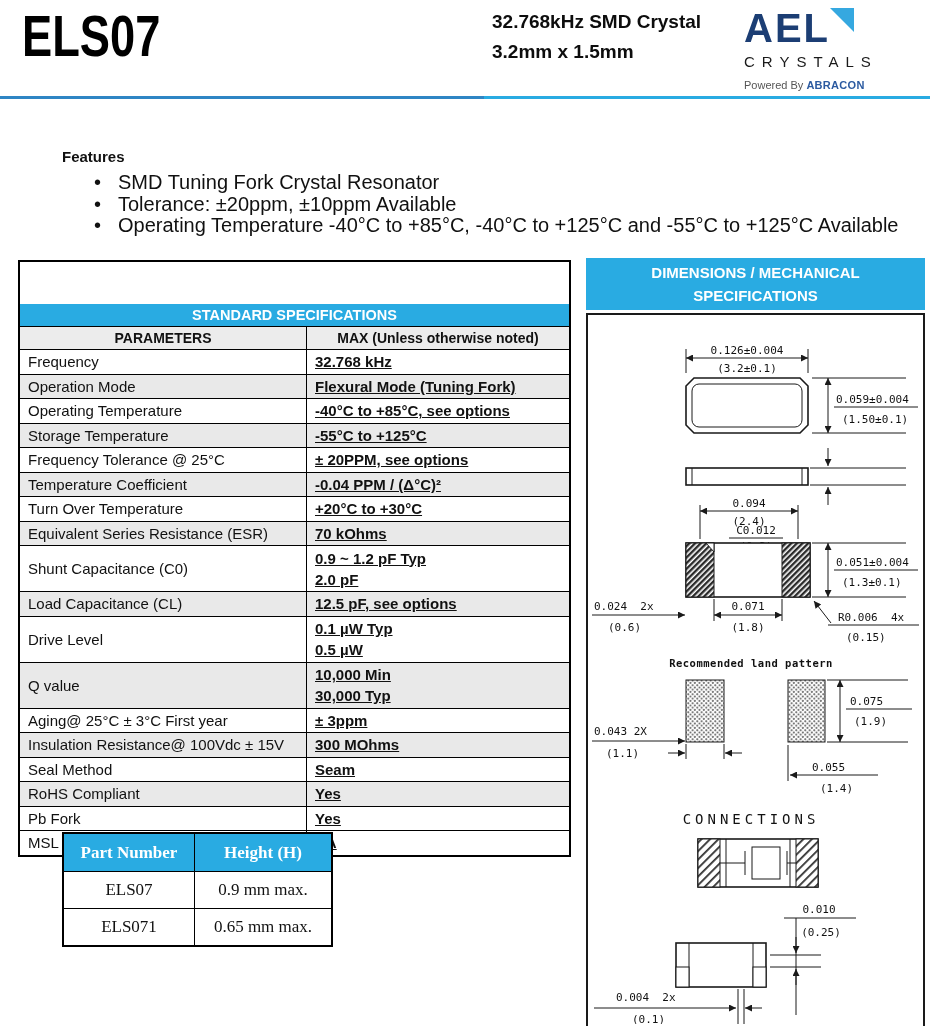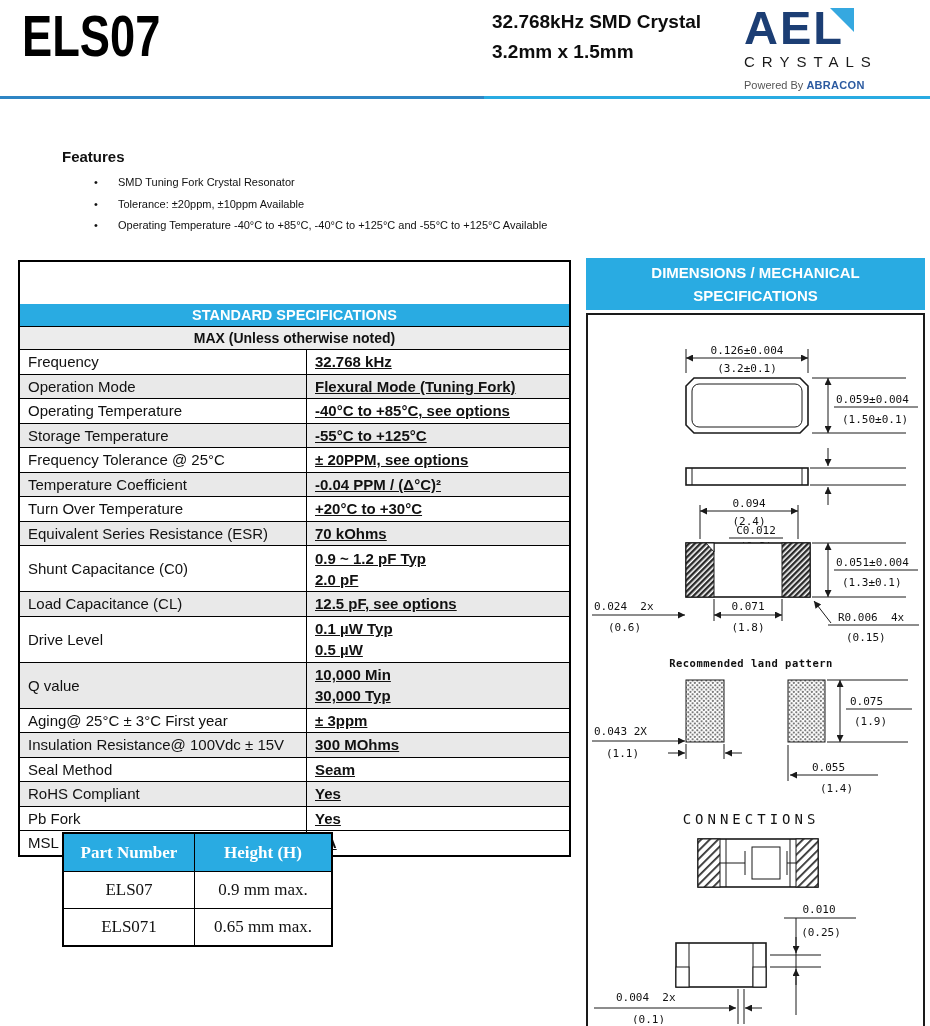--- a/index.html
+++ b/index.html
@@ -5,35 +5,35 @@
   html,body{margin:0;padding:0;background:#fff;}
   .page{position:relative;width:930px;height:1026px;background:#fff;overflow:hidden;
         font-family:"Liberation Sans",sans-serif;color:#111;}
 
   
   .part-no{position:absolute;left:22px;top:2px;font-size:58px;font-weight:700;
            transform:scaleX(.78);transform-origin:left top;white-space:nowrap;color:#000;}
   .subtitle{position:absolute;left:492px;top:7px;font-size:19px;font-weight:700;
             line-height:30px;color:#0d0d0d;}
   .logo{position:absolute;left:744px;top:6px;width:175px;}
-  .logo-word{position:relative;font-size:47px;font-weight:700;line-height:44px;
+  .logo-word{position:relative;font-size:40px;font-weight:700;line-height:44px;
              letter-spacing:2px;color:var(--logo-navy,#1c3e74);width:130px;}
   .logo-tri{position:absolute;left:86px;top:2px;width:0;height:0;
             border-top:24px solid var(--logo-cyan,#35a8e0);border-left:24px solid transparent;}
   .logo-sub{margin-top:3px;font-size:15px;letter-spacing:7px;color:#1a1a1a;}
   .powered{margin-top:9px;font-size:11px;color:#555;}
   .powered b{color:var(--abracon-blue,#2b5aa0);letter-spacing:.3px;}
   .rule{position:absolute;left:0;top:96px;width:930px;height:3px;
         background:linear-gradient(90deg,#2f85c4 0,#2f85c4 52%,var(--accent-blue,#29abe2) 52%);}
 
   
   .features{position:absolute;left:62px;top:148px;}
   .features-title{font-size:15px;font-weight:700;}
   .features ul{margin:7px 0 0;padding:0;}
-  .features li{list-style:none;position:relative;padding-left:56px;font-size:11px;line-height:21.5px;}
+  .features li{list-style:none;position:relative;padding-left:56px;font-size:20px;line-height:21.5px;}
   .features li::before{content:"\2022";position:absolute;left:32px;top:0;}
 
   
   .spec{position:absolute;left:18px;top:260px;width:549px;border:2px solid #000;background:#fff;}
   .spec-title{height:22px;line-height:22px;background:var(--accent-blue,#29abe2);color:#fff;
               font-weight:700;font-size:14.5px;text-align:center;border-bottom:1px solid #000;margin-top:42px;}
   .spec-head{display:flex;height:22px;background:#ececec;border-bottom:1px solid #000;
              font-weight:700;font-size:14px;}
   .spec-head .c1{width:287px;border-right:1.5px solid #000;display:flex;align-items:center;
                  justify-content:center;box-sizing:border-box;}
@@ -98,20 +98,21 @@
     <ul>
         <li>SMD Tuning Fork Crystal Resonator</li>
         <li>Tolerance: ±20ppm, ±10ppm Available</li>
         <li>Operating Temperature -40°C to +85°C, -40°C to +125°C and -55°C to +125°C Available</li>
       </ul>
   </div>
 
   <div class="spec">
     <div class="spec-title">STANDARD SPECIFICATIONS</div>
     <div class="spec-head">
+      <div class="c1">PARAMETERS</div>
       <div class="c2">MAX (Unless otherwise noted)</div>
     </div>
     <div class="spec-rows">
         <div class="spec-row">
     <div class="p">Frequency</div>
     <div class="v">
             <div>32.768 kHz</div>
           </div>
   </div>
         <div class="spec-row shade">

